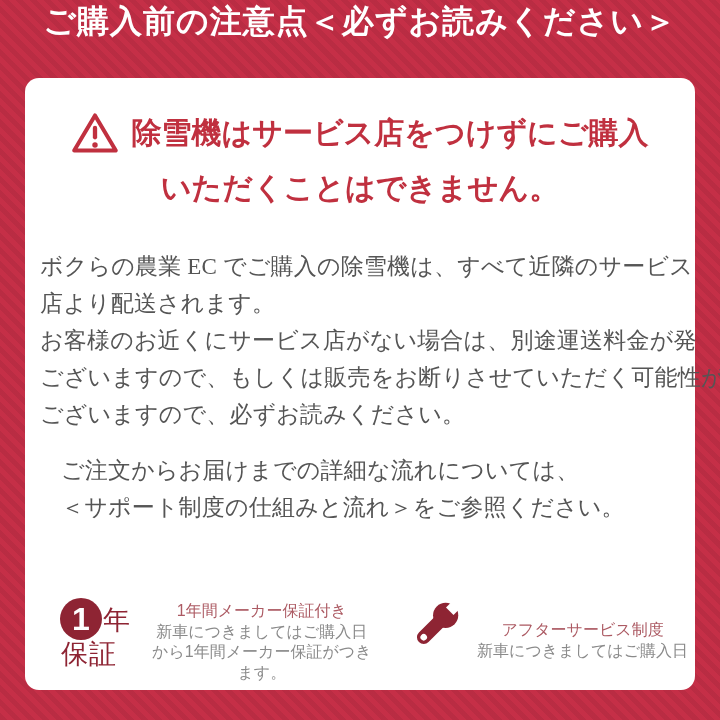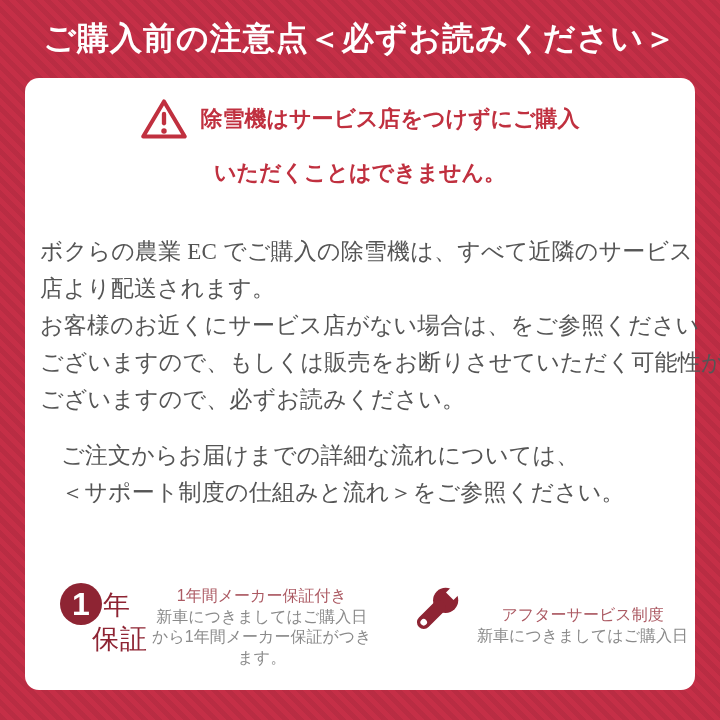--- a/index.html
+++ b/index.html
@@ -17,45 +17,45 @@
     font-family:"Liberation Sans","DejaVu Sans",sans-serif;
     background:
       repeating-linear-gradient(45deg, rgba(0,0,0,0.06) 0 5px, transparent 5px 10px),
       var(--bg-red);
     overflow:hidden;
     position:relative;
   }
   .banner{
     height:78px;
     display:flex;
-    align-items:center;
+    align-items:flex-start;
     justify-content:center;
   }
   .banner-title{
     color:#fff;
     font-size:32px;
     font-weight:bold;
     letter-spacing:1px;
     white-space:nowrap;
   }
   .card{
     position:absolute;
     left:25px;
     top:78px;
     width:670px;
     height:612px;
     background:var(--card-white);
     border-radius:14px;
   }
   .warning{
-    padding-top:14px;
+    padding-top:28px;
     text-align:center;
     color:var(--accent-red);
     font-weight:bold;
-    font-size:22px;
+    font-size:30px;
   }
   .warning-line1{
     display:inline-flex;
     align-items:center;
     gap:12px;
     height:54px;
     white-space:nowrap;
   }
   .warning-icon{
     display:inline-block;
@@ -106,21 +106,21 @@
     align-items:center;
     justify-content:center;
   }
   .badge-unit{
     position:absolute;
     left:43px;top:6px;
     font-size:27px;
   }
   .badge-label{
     position:absolute;
-    left:32px;top:40px;
+    left:1px;top:40px;
     font-size:27px;
     letter-spacing:1px;
     white-space:nowrap;
   }
   .feature-text{
     margin-top:5px;
     font-size:16px;
     line-height:20.5px;
     color:var(--small-gray);
     text-align:center;
@@ -158,21 +158,21 @@
         </svg>
       </span>
       <span>除雪機はサービス店をつけずにご購入</span>
     </div>
     <div class="warning-line2">いただくことはできません。</div>
   </div>
 
   <div class="para para-1">
     <div class="line">ボクらの農業 EC でご購入の除雪機は、すべて近隣のサービス</div>
     <div class="line">店より配送されます。</div>
-    <div class="line">お客様のお近くにサービス店がない場合は、をご参照ください</div>
+    <div class="line">お客様のお近くにサービス店がない場合は、別途運送料金が発</div>
     <div class="line">ございますので、もしくは販売をお断りさせていただく可能性が</div>
     <div class="line">ございますので、必ずお読みください。</div>
   </div>
 
   <div class="para para-2">
     <div class="line">ご注文からお届けまでの詳細な流れについては、</div>
     <div class="line">＜サポート制度の仕組みと流れ＞をご参照ください。</div>
   </div>
 
   <div class="features">

